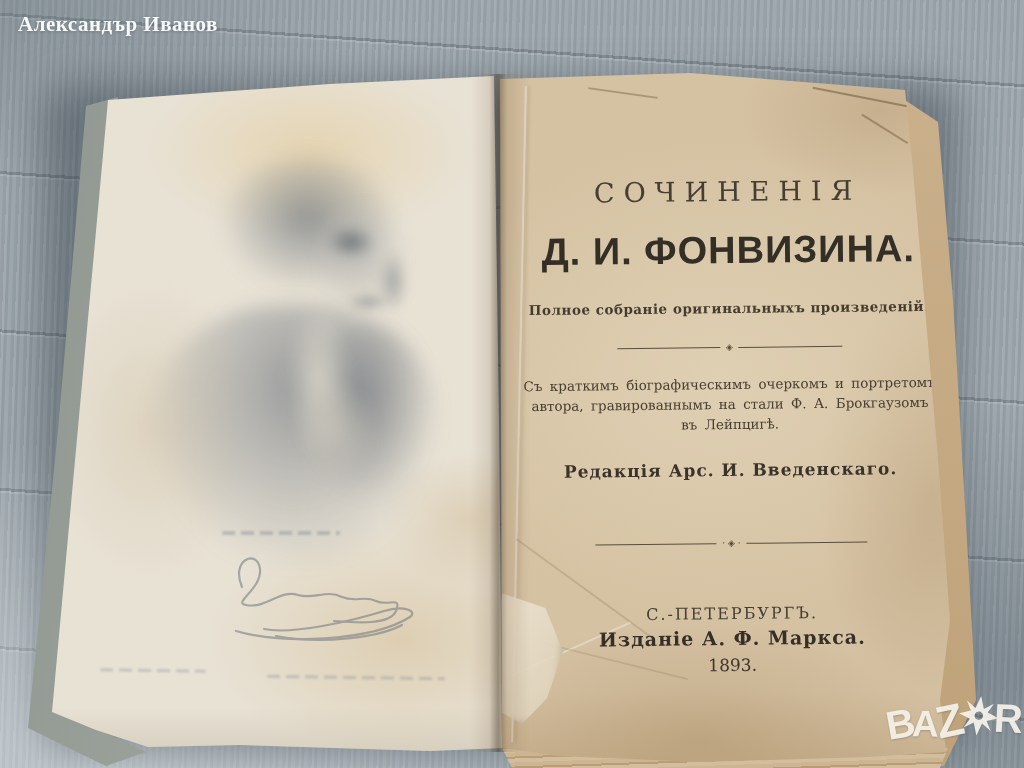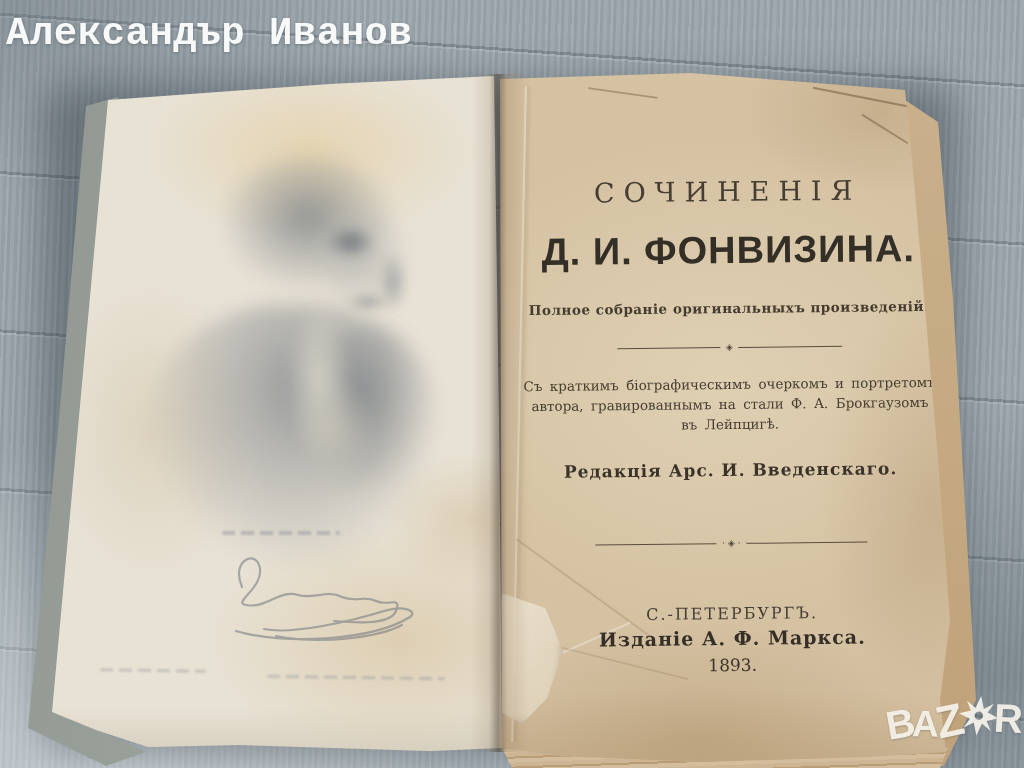--- a/index.html
+++ b/index.html
@@ -107,22 +107,22 @@
   .divider{display:flex;align-items:center;gap:6px;margin:26px auto 0;width:225px;color:#55493a;font-family:"DejaVu Sans",sans-serif;font-size:9px;}
   .divider::before,.divider::after{content:"";flex:1;height:1px;background:#5a4d3c;}
   .divider.second{width:272px;margin-top:58px;}
   .descr{margin-top:22px;font-size:13.5px;line-height:20px;color:#463d30;word-spacing:3px;}
   .editor{margin-top:26px;font-size:17px;font-weight:bold;letter-spacing:1px;color:#3b332a;}
   .city{margin-top:56px;font-size:16px;letter-spacing:2px;color:#463e33;}
   .publisher{margin-top:4px;font-size:19px;font-weight:bold;letter-spacing:1px;color:#362f27;}
   .year{margin-top:6px;font-size:17px;color:#3d352b;}
   
   .watermark{
-    left:6px;top:12px;font-family:Liberation Mono, monospace;
-    font-size:39px;font-weight:bold;color:rgba(255,255,255,0.95);
+    left:18px;top:12px;font-family:Liberation Serif, serif;
+    font-size:21px;font-weight:bold;color:rgba(255,255,255,0.95);
     text-shadow:0 1px 3px rgba(50,60,70,0.35);letter-spacing:0.5px;
   }
   .bazar{
     left:886px;top:698px;display:flex;align-items:center;
     transform:rotate(-3deg);color:rgba(246,243,235,0.93);
     font-family:"Liberation Sans","DejaVu Sans",sans-serif;font-weight:bold;
     text-shadow:0 1px 2px rgba(70,70,70,0.3);
   }
   .bazar span{display:inline-block;line-height:1;}
   .bz-b{font-size:40px;transform:rotate(-7deg);}

